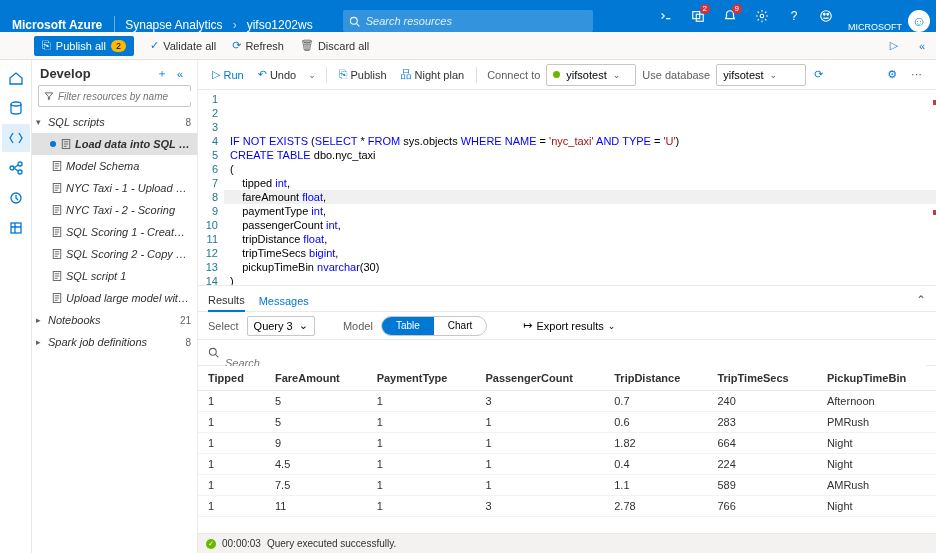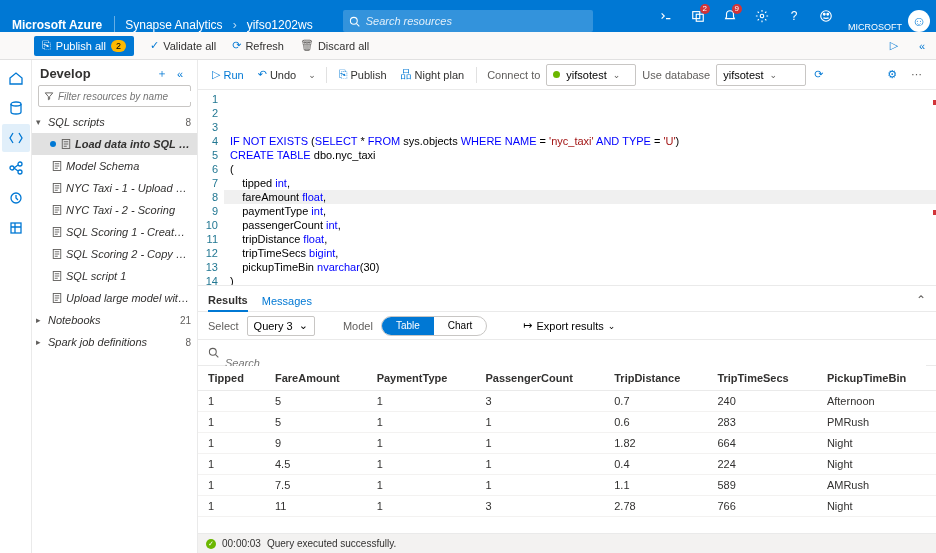--- a/index.html
+++ b/index.html
@@ -81,21 +81,21 @@
 .code { flex:1; padding:2px 0 2px 6px; white-space:pre; color:#000; overflow:hidden; position:relative; }
 .code .hl-line { position:absolute; left:0; right:0; height:14px; background:#f0f0f0; z-index:0; }
 .code .ln { position:relative; z-index:1; height:14px; }
 .kw { color:#0000ff; } .str { color:#a31515; } .ty { color:#0000ff; }
 .right-strip { position:absolute; right:0; top:0; width:3px; }
 .right-strip .mark { position:absolute; right:0; width:3px; height:5px; background:#d13438; }
 
 
 .res-hdr { height:26px; border-bottom:1px solid #eaeaea; display:flex; align-items:flex-end; font-size:11px; padding:0 10px; gap:14px; }
 .res-hdr .rtab { padding-bottom:4px; color:#0078d4; cursor:pointer; }
-.res-hdr .rtab.active { color:#323130; border-bottom:2px solid #0078d4; margin-bottom:-1px; font-weight:700; }
+.res-hdr .rtab.active { color:#323130; border-bottom:2px solid #0078d4; margin-bottom:-1px; font-weight:400; }
 .res-hdr .coll { margin-left:auto; color:#605e5c; cursor:pointer; font-size:12px; padding-bottom:4px; }
 
 
 .res-tb { height:28px; border-bottom:1px solid #eaeaea; display:flex; align-items:center; font-size:11px; padding:0 10px; gap:8px; }
 .res-tb .lbl { color:#605e5c; }
 .res-tb .dd { height:20px; border:1px solid #c8c6c4; border-radius:2px; padding:0 6px; display:flex; align-items:center; gap:6px; cursor:pointer; }
 .res-tb .seg { display:flex; border:1px solid #c8c6c4; border-radius:10px; height:20px; overflow:hidden; }
 .res-tb .seg .opt { padding:0 14px; display:flex; align-items:center; cursor:pointer; font-size:10px; }
 .res-tb .seg .opt.on { background:#0078d4; color:#fff; }
 .res-tb .export { display:flex; align-items:center; gap:4px; cursor:pointer; }

